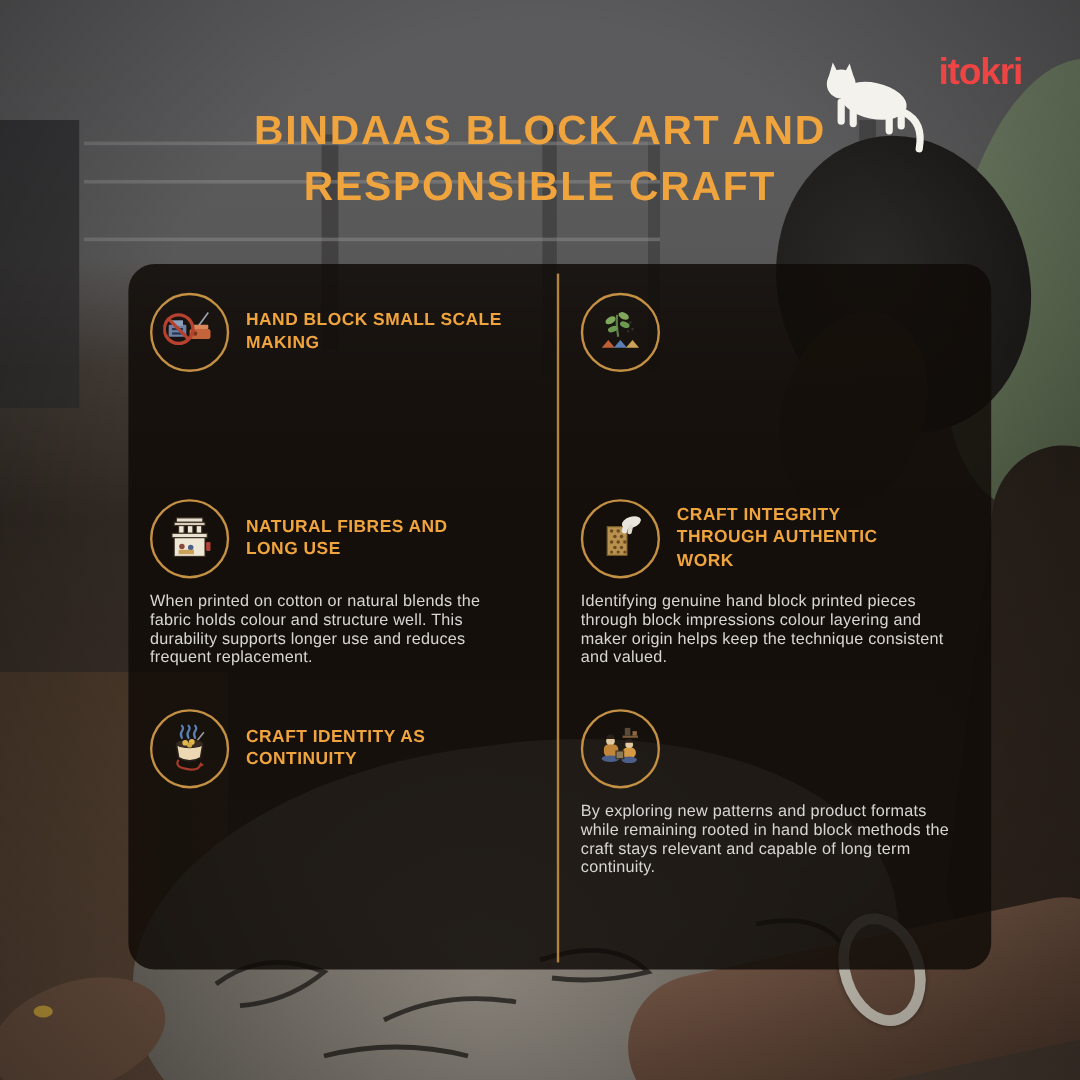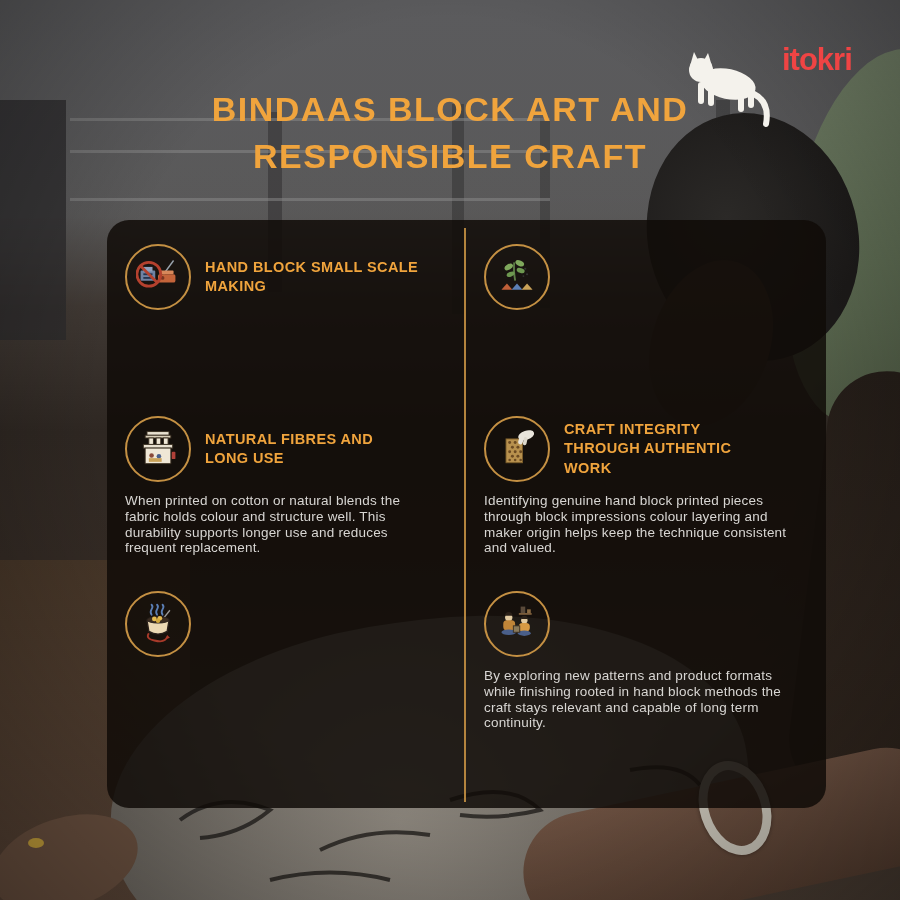--- a/index.html
+++ b/index.html
@@ -224,20 +224,21 @@
               <path d="M37,9 L29,19" stroke="#999" stroke-width="1.5"></path>
               <path d="M12,20 q12,-6 24,0 l-2,12 q-10,6 -20,0 z" fill="#ecd9b4" stroke="#2a211c" stroke-width="1.5"></path>
               <ellipse cx="24" cy="19.5" rx="12" ry="3.5" fill="#3a2c20" stroke="#2a211c"></ellipse>
               <circle cx="20" cy="18.5" r="2.6" fill="#e3b94e"></circle>
               <circle cx="26" cy="17.8" r="2.6" fill="#e3b94e"></circle>
               <circle cx="24" cy="20.5" r="2.4" fill="#d3a93e"></circle>
               <path d="M14,34 q-4,6 6,8 q12,3 14,-4" stroke="#a83a2a" stroke-width="2" fill="none"></path>
               <polygon points="34,36 37,39 32,41" fill="#a83a2a"></polygon>
             </svg>
           </div>
+          <h3 class="sec-title">CRAFT IDENTITY AS CONTINUITY</h3>
         </div>
       </div>
 
       <div class="cell">
         <div class="sec-head">
           <div class="icon-circle">
             <svg viewBox="0 0 48 48">
               <rect x="26" y="12" width="14" height="2" fill="#7a5c3a"></rect>
               <rect x="28" y="5" width="5" height="7" fill="#5a4a3a"></rect>
               <rect x="35" y="8" width="4" height="4" fill="#8a6a42"></rect>
@@ -246,18 +247,18 @@
               <rect x="9" y="20" width="13" height="11" rx="4" fill="#c08538"></rect>
               <ellipse cx="15" cy="33" rx="8" ry="3" fill="#4a5f8a"></ellipse>
               <circle cx="32" cy="20" r="3.5" fill="#e2cba2"></circle>
               <path d="M28.5,18.5 a3.5,3.5 0 0 1 7,0" fill="#2a2018"></path>
               <rect x="26" y="23" width="12" height="9" rx="4" fill="#d79a44"></rect>
               <ellipse cx="32" cy="34" rx="7" ry="3" fill="#4a5f8a"></ellipse>
               <rect x="20" y="26" width="7" height="7" fill="#8a7a5a" stroke="#3a2f22" stroke-width="1"></rect>
             </svg>
           </div>
         </div>
-        <p class="sec-body">By exploring new patterns and product formats while finishing rooted in hand block methods the craft stays relevant and capable of long term continuity.</p>
+        <p class="sec-body">By exploring new patterns and product formats while remaining rooted in hand block methods the craft stays relevant and capable of long term continuity.</p>
       </div>
 
     </div>
   </div>
 </div>
 
 </body></html>

